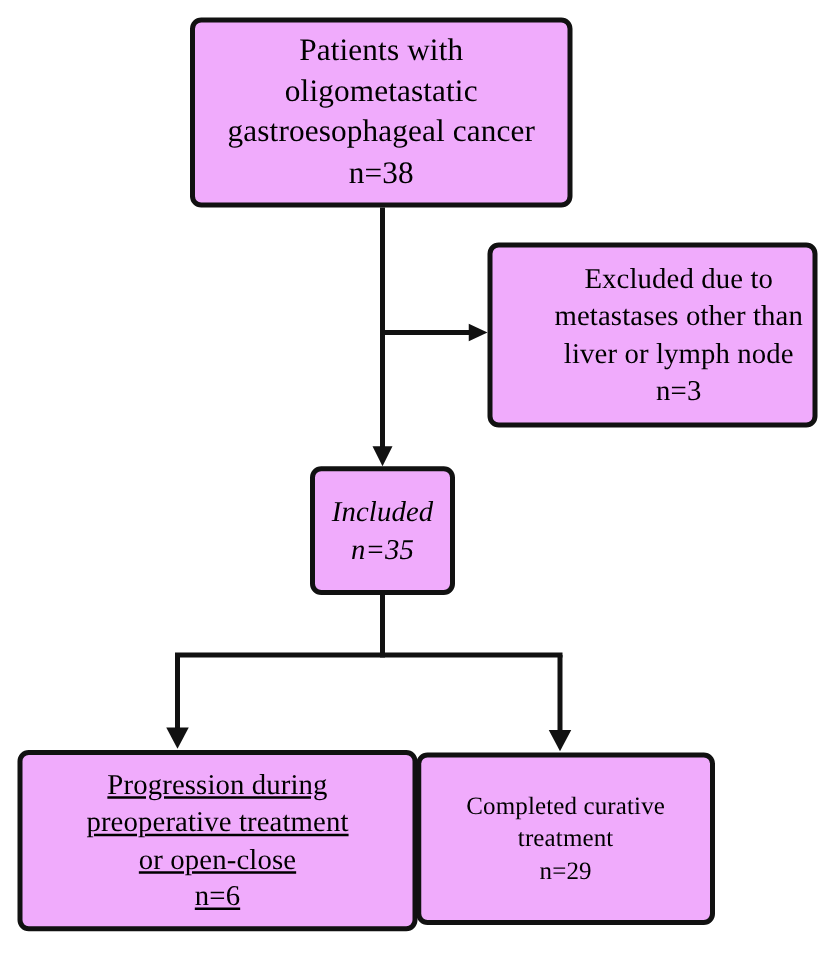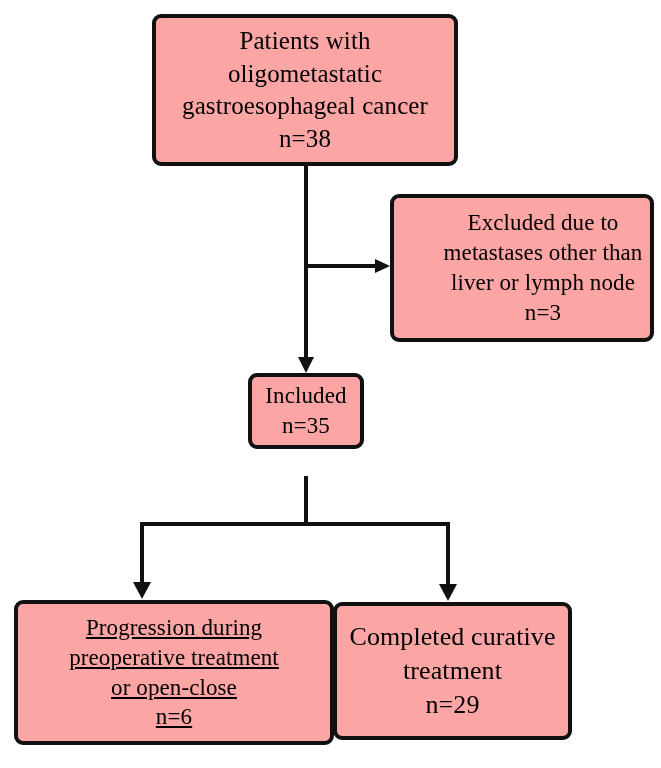--- a/index.html
+++ b/index.html
@@ -27,21 +27,21 @@
     position: absolute;
     left: 0;
     top: 0;
     width: 661px;
     height: 768px;
     pointer-events: none;
   }
   .node {
     position: absolute;
     box-sizing: border-box;
-    background: #fca5a5;
+    background: #f0abfc;
     border: 4px solid #111111;
     border-radius: 9px;
     display: flex;
     align-items: center;
     justify-content: flex-end;
     text-align: center;
   }
   .node-text {
     display: block;
     width: 100%;
@@ -55,33 +55,33 @@
     left: 152px;  top: 14px;  width: 306px;  height: 152px;
   }
   #node-enrolled .node-text { font-size: 25px; }
 
   #node-excluded {
     left: 390px;  top: 194px;  width: 264px;  height: 148px;
   }
   #node-excluded .node-text { font-size: 23px; padding-left: 42px; }
 
   #node-included {
-    left: 248px;  top: 373px;  width: 116px;  height: 76px;
+    left: 248px;  top: 373px;  width: 116px;  height: 103px; font-style: italic;
   }
   #node-included .node-text { font-size: 23px; }
 
   #node-progression {
     left: 14px;  top: 600px;  width: 320px;  height: 145px; text-decoration: underline;
   }
   #node-progression .node-text { font-size: 23px; }
 
   #node-completed {
     left: 333px;  top: 602px;  width: 239px;  height: 138px;
   }
-  #node-completed .node-text { font-size: 26px; }
+  #node-completed .node-text { font-size: 20px; }
 </style>
 </head>
 <body>
 
 <div id="flow-canvas">
 
   <svg class="edge-layer" viewBox="0 0 661 768" width="661" height="768" xmlns="http://www.w3.org/2000/svg">
 
     <g>
       <line x1="306" y1="166" x2="306" y2="362" stroke="#111111" stroke-width="4"></line>

